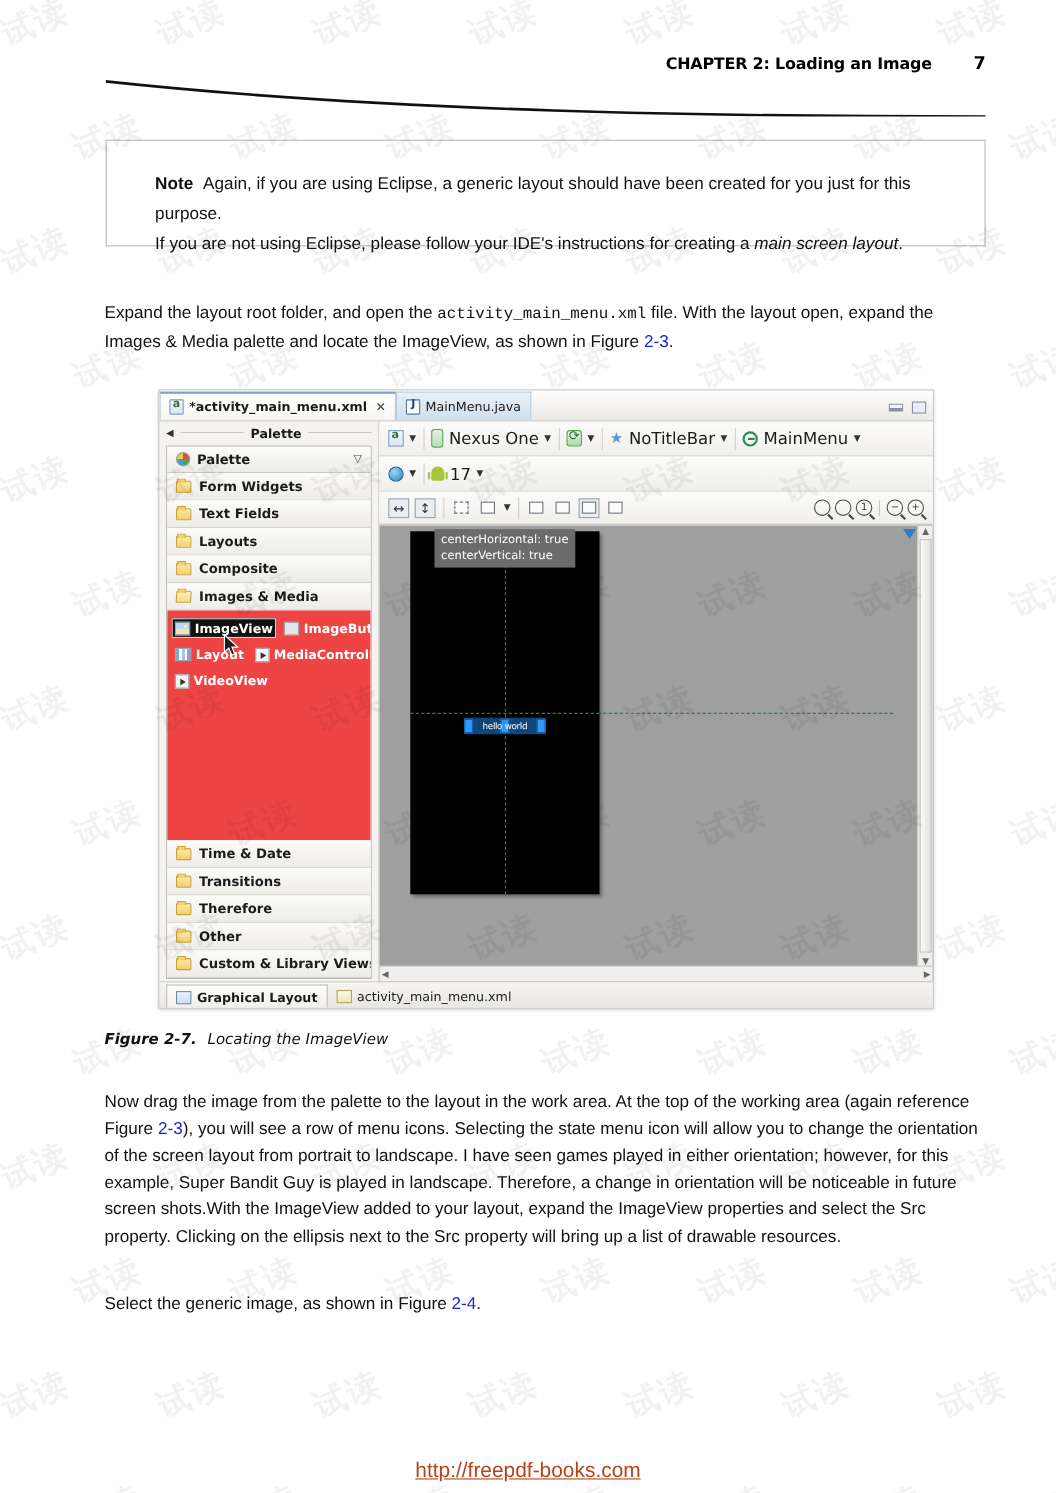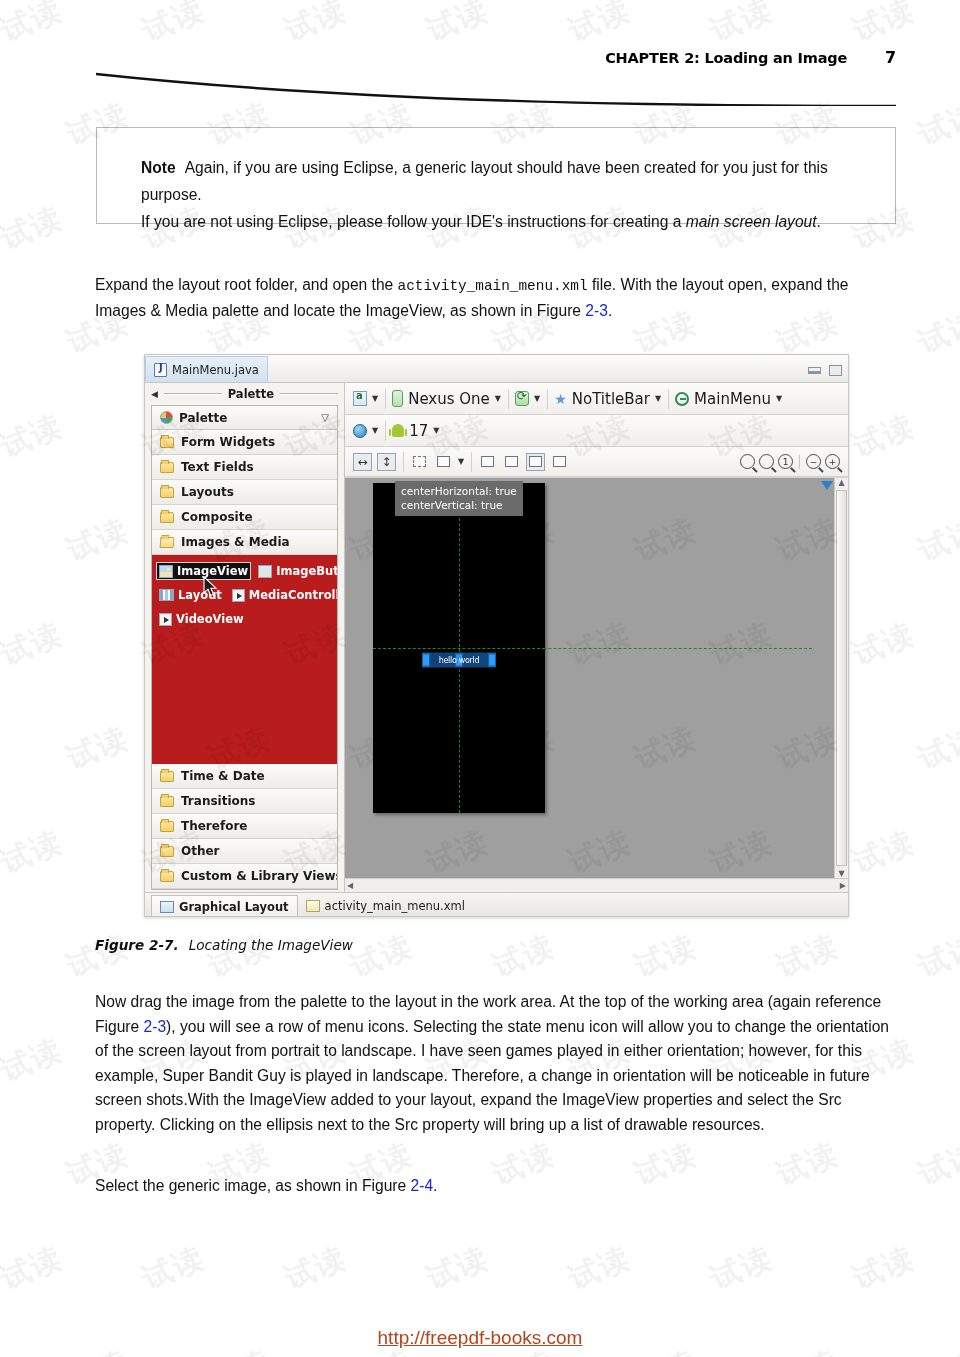--- a/index.html
+++ b/index.html
@@ -295,21 +295,21 @@
     width: 6px; height: 3px;
     background: #f4cf6a;
     border: 1px solid #caa23c;
     border-bottom: none;
     border-radius: 1px 1px 0 0;
   }
   .folder.open { background: linear-gradient(#fff2c8, #f6d882); transform: skewX(-4deg); }
 
   
   #pal-open-area {
-    background: #b91c1c;
+    background: #ef4444;
     flex: 1;
     padding: 4px 8px 0 4px;
     color: #fff;
     overflow: hidden;
   }
   .pw-line {
     display: flex;
     align-items: center;
     gap: 4px;
     height: 24px;
@@ -765,20 +765,25 @@
 
   <div id="note-box">
     <p><span class="note-label">Note</span><span>Again, if you are using Eclipse, a generic layout should have been created for you just for this purpose.</span><br><span>If you are not using Eclipse, please follow your IDE's instructions for creating a </span><em>main screen layout</em><span>.</span></p>
   </div>
 
   <p class="body-p" id="para-intro"><span>Expand the layout root folder, and open the </span><span class="mono">activity_main_menu.xml</span><span> file. With the layout open, expand the Images &amp; Media palette and locate the ImageView, as shown in Figure </span><span class="xref">2-3</span><span>.</span></p>
 
   <div id="eclipse-shot">
 
     <div id="editor-tabs">
+      <div class="etab active">
+        <span class="tab-ico xmlico"></span>
+        <span>*activity_main_menu.xml</span>
+        <span class="x">✕</span>
+      </div>
       <div class="etab inactive">
         <span class="tab-ico javaico"></span>
         <span>MainMenu.java</span>
       </div>
       <div id="win-ctl">
         <span class="wc min"></span>
         <span class="wc"></span>
       </div>
     </div>
 

